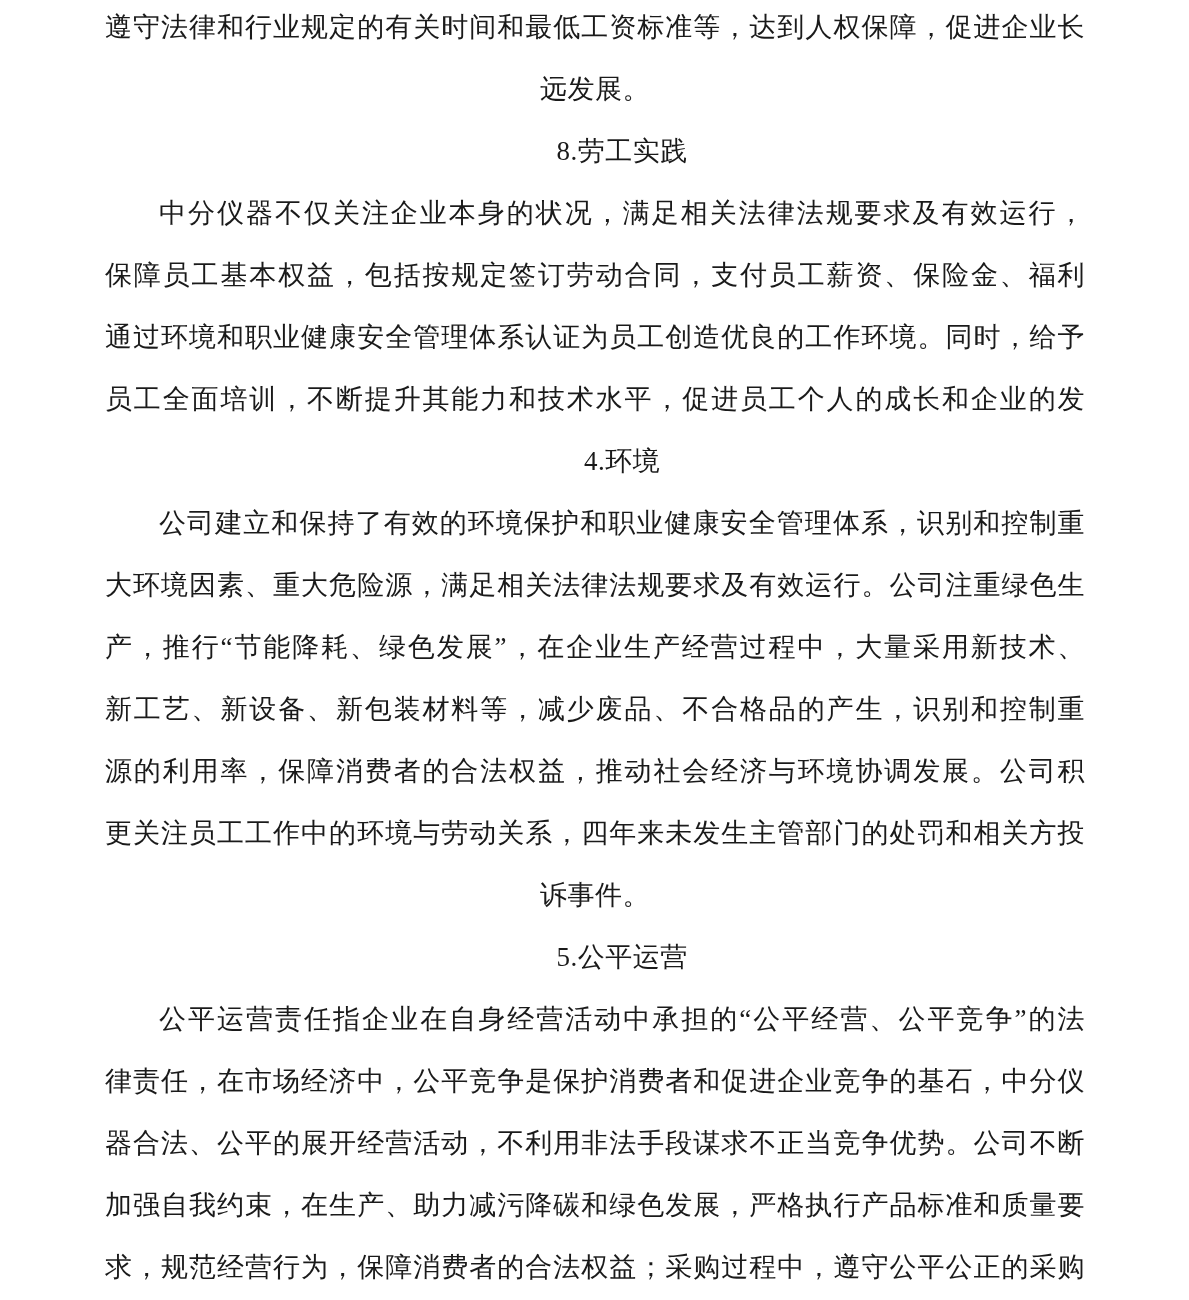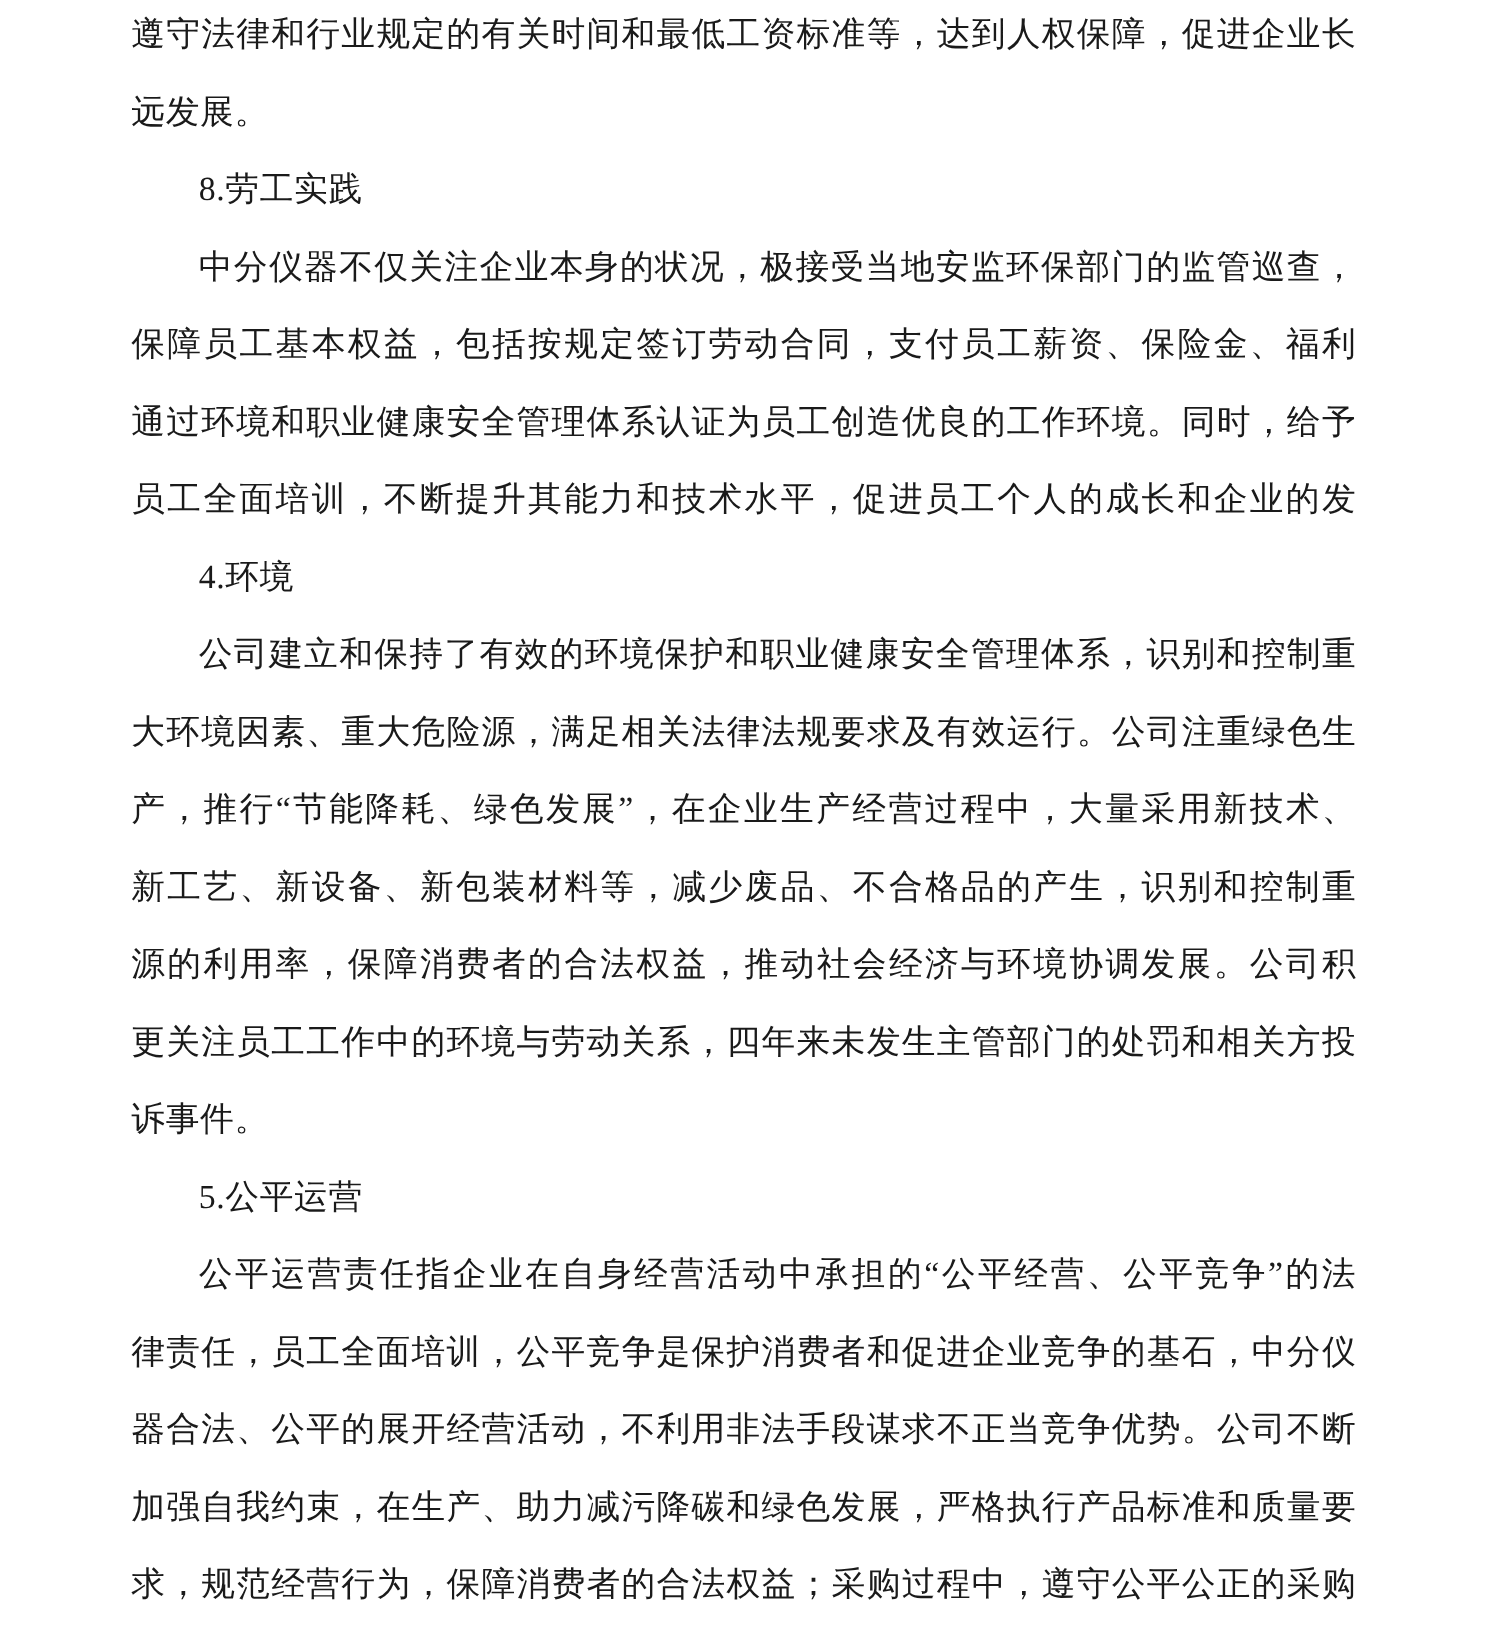--- a/index.html
+++ b/index.html
@@ -20,52 +20,52 @@
     padding: 0 104px 0 105px;
     margin-top: -4px;
     background: #ffffff;
     color: #1a1a1a;
   }
   .line {
     height: 62px;
     line-height: 62px;
     font-size: 27px;
     letter-spacing: 0.5px;
-    text-align: left;
+    text-align: center;
     white-space: nowrap;
     overflow: hidden;
   }
   .line.justify {
     white-space: normal;
     text-align: justify;
     text-align-last: justify;
     text-justify: inter-ideograph;
   }
   .line.indent {
     text-indent: 2em;
   }
 </style>
 </head>
 <body>
 
 <main class="page" style="background: rgb(255, 255, 255); color: rgb(26, 26, 26);">
     <div class="line justify">遵守法律和行业规定的有关时间和最低工资标准等，达到人权保障，促进企业长</div>
     <div class="line">远发展。</div>
     <div class="line indent">8.劳工实践</div>
-    <div class="line indent justify">中分仪器不仅关注企业本身的状况，极接受当地安监环保部门的监管巡查，</div>
+    <div class="line indent justify">中分仪器不仅关注企业本身的状况，满足相关法律法规要求及有效运行，</div>
     <div class="line justify">保障员工基本权益，包括按规定签订劳动合同，支付员工薪资、保险金、福利等，</div>
     <div class="line justify">通过环境和职业健康安全管理体系认证为员工创造优良的工作环境。同时，给予</div>
     <div class="line justify">员工全面培训，不断提升其能力和技术水平，促进员工个人的成长和企业的发展。</div>
     <div class="line indent">4.环境</div>
     <div class="line indent justify">公司建立和保持了有效的环境保护和职业健康安全管理体系，识别和控制重</div>
     <div class="line justify">大环境因素、重大危险源，满足相关法律法规要求及有效运行。公司注重绿色生</div>
     <div class="line justify">产，推行“节能降耗、绿色发展”，在企业生产经营过程中，大量采用新技术、</div>
     <div class="line justify">新工艺、新设备、新包装材料等，减少废品、不合格品的产生，识别和控制重</div>
     <div class="line justify">源的利用率，保障消费者的合法权益，推动社会经济与环境协调发展。公司积</div>
     <div class="line justify">更关注员工工作中的环境与劳动关系，四年来未发生主管部门的处罚和相关方投</div>
     <div class="line">诉事件。</div>
     <div class="line indent">5.公平运营</div>
     <div class="line indent justify">公平运营责任指企业在自身经营活动中承担的“公平经营、公平竞争”的法</div>
-    <div class="line justify">律责任，员工全面培训，公平竞争是保护消费者和促进企业竞争的基石，中分仪</div>
+    <div class="line justify">律责任，在市场经济中，公平竞争是保护消费者和促进企业竞争的基石，中分仪</div>
     <div class="line justify">器合法、公平的展开经营活动，不利用非法手段谋求不正当竞争优势。公司不断</div>
     <div class="line justify">加强自我约束，在生产、助力减污降碳和绿色发展，严格执行产品标准和质量要</div>
     <div class="line justify">求，规范经营行为，保障消费者的合法权益；采购过程中，遵守公平公正的采购</div>
   </main>
 
 </body></html>

